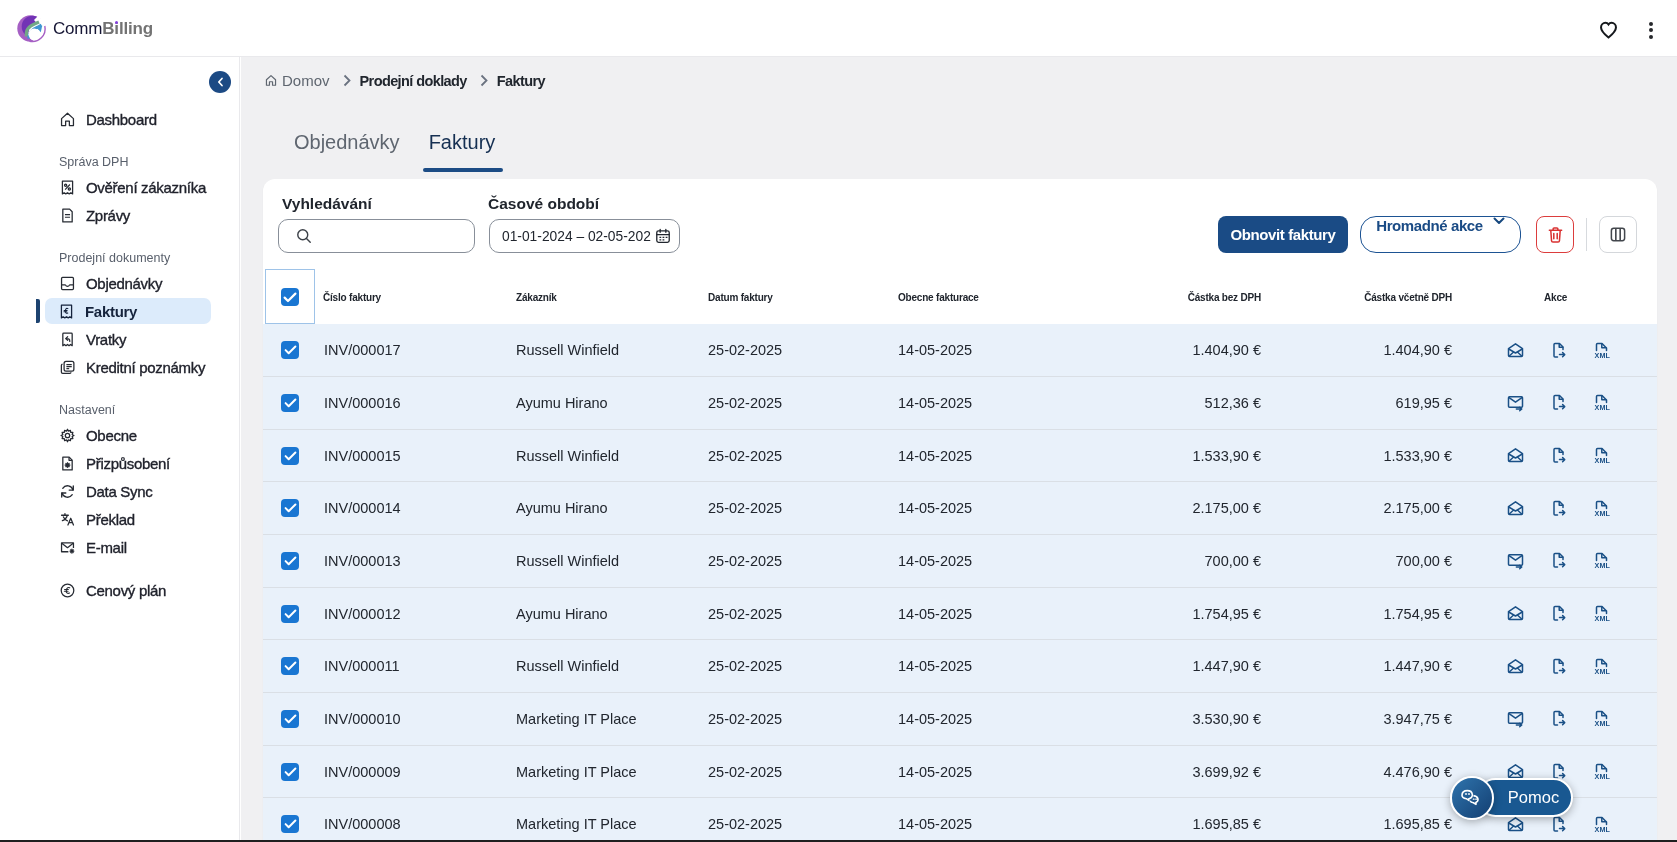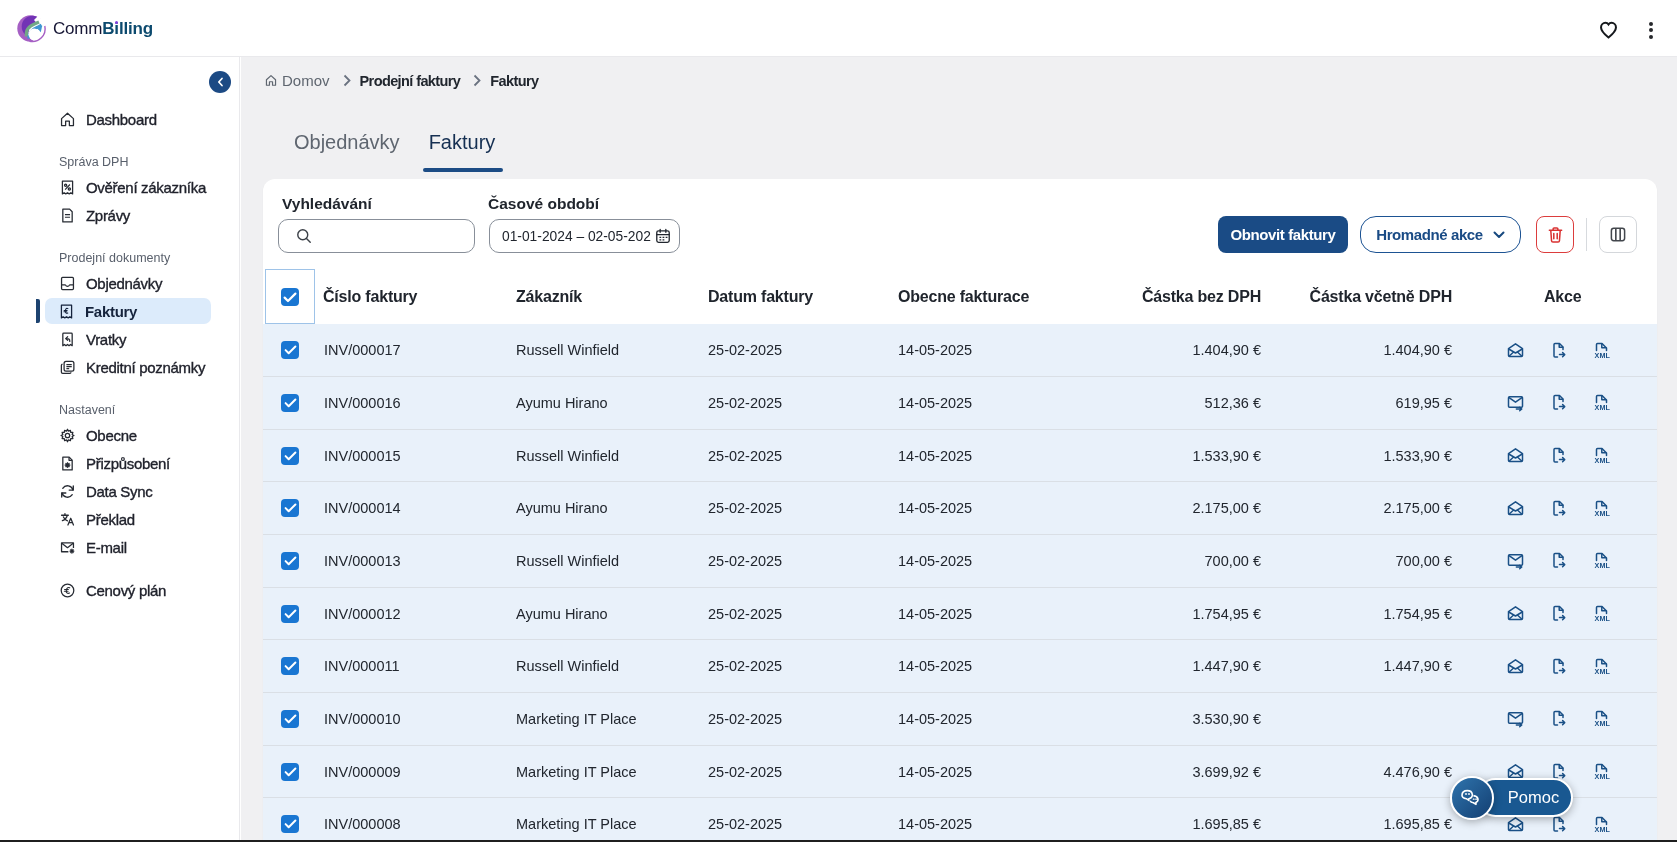--- a/index.html
+++ b/index.html
@@ -1,20 +1,20 @@
 <!DOCTYPE html>
 <html><head>
 <meta charset="utf-8">
 <style>
 * { margin:0; padding:0; box-sizing:border-box; }
 html,body { width:1677px; height:842px; overflow:hidden; font-family:"Liberation Sans", sans-serif; background:#fff; }
 .topbar { position:absolute; left:0; top:0; width:1677px; height:57px; background:#fff; border-bottom:1px solid #e9e9ec; z-index:30; }
 .logo { position:absolute; left:17px; top:13px; display:flex; align-items:center; }
 .logotext { font-size:17px; letter-spacing:-0.2px; color:#161635; margin-left:5px; }
-.logotext b { color:#0c4a6e; }
+.logotext b { color:#737373; }
 .idot { position:relative; }
 .idot:after { content:""; position:absolute; left:0.3px; top:2.6px; width:3.4px; height:3.4px; border-radius:50%; background:#8440e0; }
 .heart { position:absolute; left:1596px; top:18px; }
 .dots { position:absolute; left:1643px; top:20px; width:16px; text-align:center; }
 .dots span { display:block; width:4px; height:4px; border-radius:50%; background:#26282c; margin:2.2px auto; }
 .sidebar { position:absolute; left:0; top:57px; width:240px; bottom:0; background:#fff; border-right:1px solid #e9e9ec; z-index:20; }
 .collapse { position:absolute; left:209px; top:71px; width:22px; height:22px; border-radius:50%; background:#1c4a84; color:#fff; z-index:25; display:flex; align-items:center; justify-content:center; }
 .menu { padding-top:48px;padding-left:36px; }
 .mi { display:flex; align-items:center; height:28px; padding-left:23px; color:#20222c; font-size:15px; font-weight:400; letter-spacing:-0.3px; -webkit-text-stroke:0.35px currentColor; }
 .mi svg { margin-right:10px; flex:0 0 auto; width:17px; height:17px; }
@@ -26,23 +26,23 @@
 .crumbs .sep { margin-left:13px; margin-right:9px; color:#6a7280; }
 .crumbs b { color:#21262e; font-weight:700; font-size:14.5px; letter-spacing:-0.6px; }
 .tabs { position:absolute; left:53px; top:74px; display:flex; font-size:20px; }
 .tab { margin-right:29px; color:#5f6670; }
 .tab.on { color:#152f52; position:relative; }
 .tab.on:after { content:""; position:absolute; left:-6px; right:-8px; top:37px; height:3.5px; background:#1c4c85; border-radius:2px; }
 .card { position:absolute; left:22px; top:122px; width:1394px; height:780px; background:#fff; border-radius:12px; box-shadow:0 1px 2px rgba(0,0,0,0.04); }
 .lbl { position:absolute; font-size:15.5px; font-weight:700; color:#20252d; }
 .inp { position:absolute; height:34px; border:1px solid #888f99; border-radius:10px; background:#fff; display:flex; align-items:center; }
 .btn-primary { position:absolute; background:#1a4b85; color:#fff; font-size:15px; letter-spacing:-0.4px; font-weight:700; border-radius:8px; display:flex; align-items:center; justify-content:center; }
-.btn-outline { position:absolute; background:#fff; color:#1a4b85; font-size:15px; letter-spacing:-0.4px; font-weight:700; border:1px solid #1d5393; border-radius:16px; display:flex; align-items:center; justify-content:center; }
+.btn-outline { position:absolute; background:#fff; color:#1a4b85; font-size:15px; letter-spacing:-0.4px; font-weight:700; border:1px solid #1d5393; border-radius:16px; display:flex; align-items:flex-start; justify-content:center; }
 .btn-icon { position:absolute; background:#fff; border-radius:8px; display:flex; align-items:center; justify-content:center; }
-.thead { position:absolute; left:0; top:91.5px; width:1394px; height:53.8px; font-weight:700; font-size:16px; letter-spacing:-0.2px; color:#20252d; }
+.thead { position:absolute; left:0; top:91.5px; width:1394px; height:53.8px; font-weight:700; font-size:10px; letter-spacing:-0.2px; color:#20252d; }
 .hcell { position:absolute; top:0; height:53.8px; display:flex; align-items:center; }
 .rows { position:absolute; left:0; top:145.3px; width:1394px; }
 .row { position:relative; width:1394px; height:52.7px; background:#e9f1fa; border-bottom:1px solid #dadfe5; }
 .cell { position:absolute; top:0; height:51.7px; display:flex; align-items:center; font-size:14.5px; color:#21262e; }
 .cb { width:18px; height:18px; background:#1976d2; border-radius:4px; display:flex; align-items:center; justify-content:center; }
 .ai { margin-right:24px; }
 .num { justify-content:flex-end; }
 .pomoc { position:absolute; left:1450px; top:776px; width:124px; height:44px; z-index:40;text-decoration:underline; }
 .pomoc .pill { position:absolute; left:26px; top:2px; width:97px; height:39px; background:#195891; border:2.5px solid #fff; border-radius:21px; color:#fff; display:flex; align-items:center; justify-content:center; padding-left:18px; font-size:16.5px; box-shadow:0 2px 8px rgba(0,0,0,0.3); }
 .pomoc .circ { position:absolute; left:0; top:0; width:44px; height:44px; border-radius:50%; background:linear-gradient(135deg,#2f74ad,#133f72); border:2.5px solid #fff; display:flex; align-items:center; justify-content:center; box-shadow:0 2px 8px rgba(0,0,0,0.3); }
@@ -51,21 +51,21 @@
 <body>
 <div class="main">
   <div class="crumbs">
     <svg width="14" height="15" viewBox="0 0 20 20" fill="none" stroke="#5f6670" stroke-width="1.7" stroke-linejoin="round" style="margin-right:4px;">
         <path d="M3.5 9 L10 3 L16.5 9 V16.8 H12.2 V11.8 H7.8 V16.8 H3.5 Z"></path>
       </svg>
     <span>Domov</span>
     <svg class="sep" width="8" height="13" viewBox="0 0 8 13" fill="none" stroke="#6a7280" stroke-width="1.8">
         <path d="M1.5 1.5 L6.5 6.5 L1.5 11.5"></path>
       </svg>
-    <b>Prodejní faktury</b>
+    <b>Prodejní doklady</b>
     <svg class="sep" width="8" height="13" viewBox="0 0 8 13" fill="none" stroke="#6a7280" stroke-width="1.8">
         <path d="M1.5 1.5 L6.5 6.5 L1.5 11.5"></path>
       </svg>
     <b>Faktury</b>
   </div>
   <div class="tabs">
       <div class="tab">Objednávky</div>
       <div class="tab on">Faktury</div>
     </div>
   <div class="card" id="card">
@@ -346,20 +346,21 @@
               <svg width="13" height="10" viewBox="0 0 14 11" fill="none" stroke="#fff" stroke-width="2.2" stroke-linecap="round" stroke-linejoin="round">
                 <path d="M1.6 5.6 L5 9 L12.4 1.6"></path>
               </svg>
             </span>
           </div>
  <div class="cell" style="left:61px;">INV/000010</div>
  <div class="cell" style="left:253px;">Marketing IT Place</div>
  <div class="cell" style="left:445px;">25-02-2025</div>
  <div class="cell" style="left:635px;">14-05-2025</div>
  <div class="cell num" style="left:848px; width:150px;">3.530,90 €</div>
+ <div class="cell num" style="left:1039px; width:150px;">3.947,75 €</div>
  <div class="cell" style="left:1243px;">
             <svg class="ai" width="19" height="19" viewBox="0 0 19 19" fill="none" stroke="#1a5086" stroke-width="1.5">
               <rect x="2.5" y="3.8" width="14" height="10.4" rx="1"></rect>
               <path d="M2.7 4.3 L9.5 9.2 L16.3 4.3" stroke-linejoin="round"></path>
               <path d="M10.3 16 H15.6 M13.7 14.2 L15.8 16 L13.7 17.8" stroke-width="1.4" stroke-linecap="round" stroke-linejoin="round"></path>
             </svg>
             <svg class="ai" width="19" height="19" viewBox="0 0 19 19" fill="none" stroke="#1a5086" stroke-width="1.5" stroke-linecap="round" stroke-linejoin="round">
               <path d="M14 8.5 V6 L10.5 2.5 H6 Q5 2.5 5 3.5 V15 Q5 16 6 16 H8.5"></path>
               <path d="M10.2 2.7 V6.2 H13.8"></path>
               <path d="M10.5 13.6 H15.5 M13.6 11.5 L15.7 13.6 L13.6 15.7"></path>

